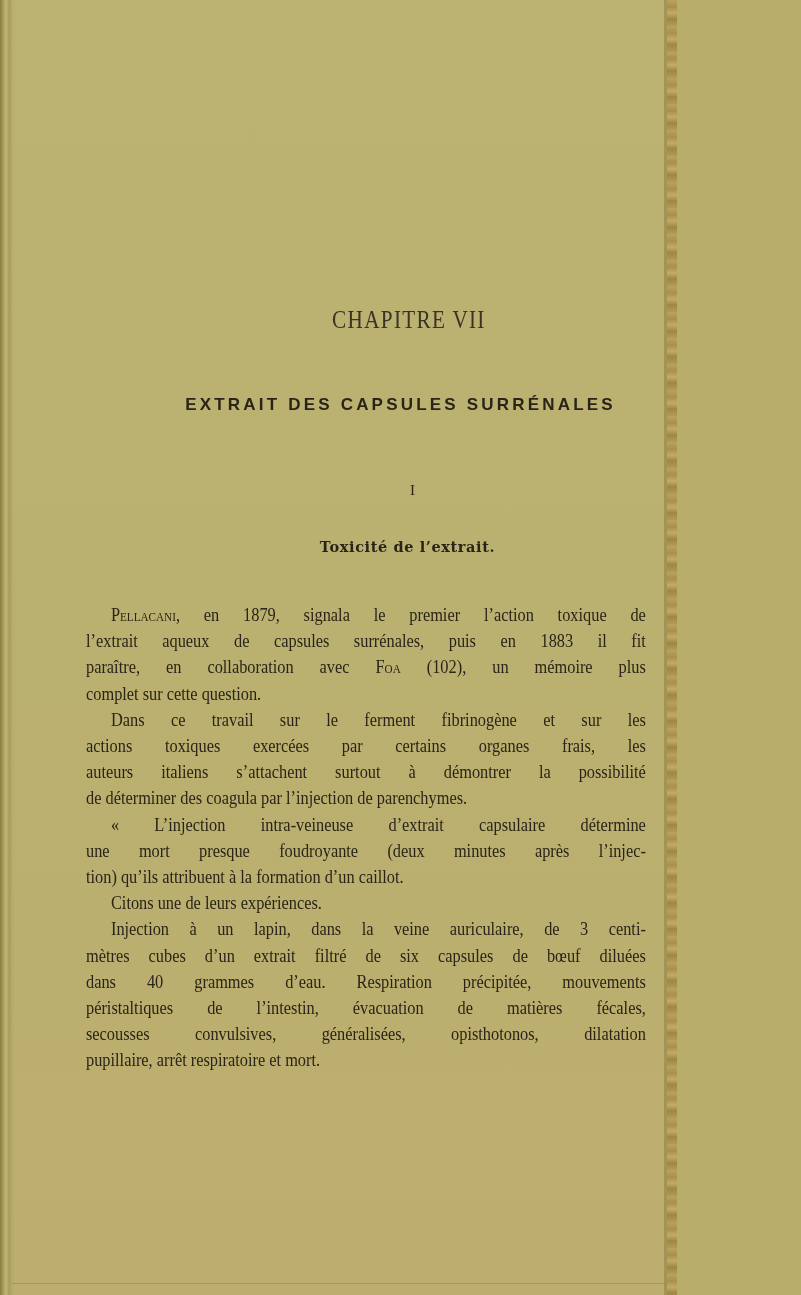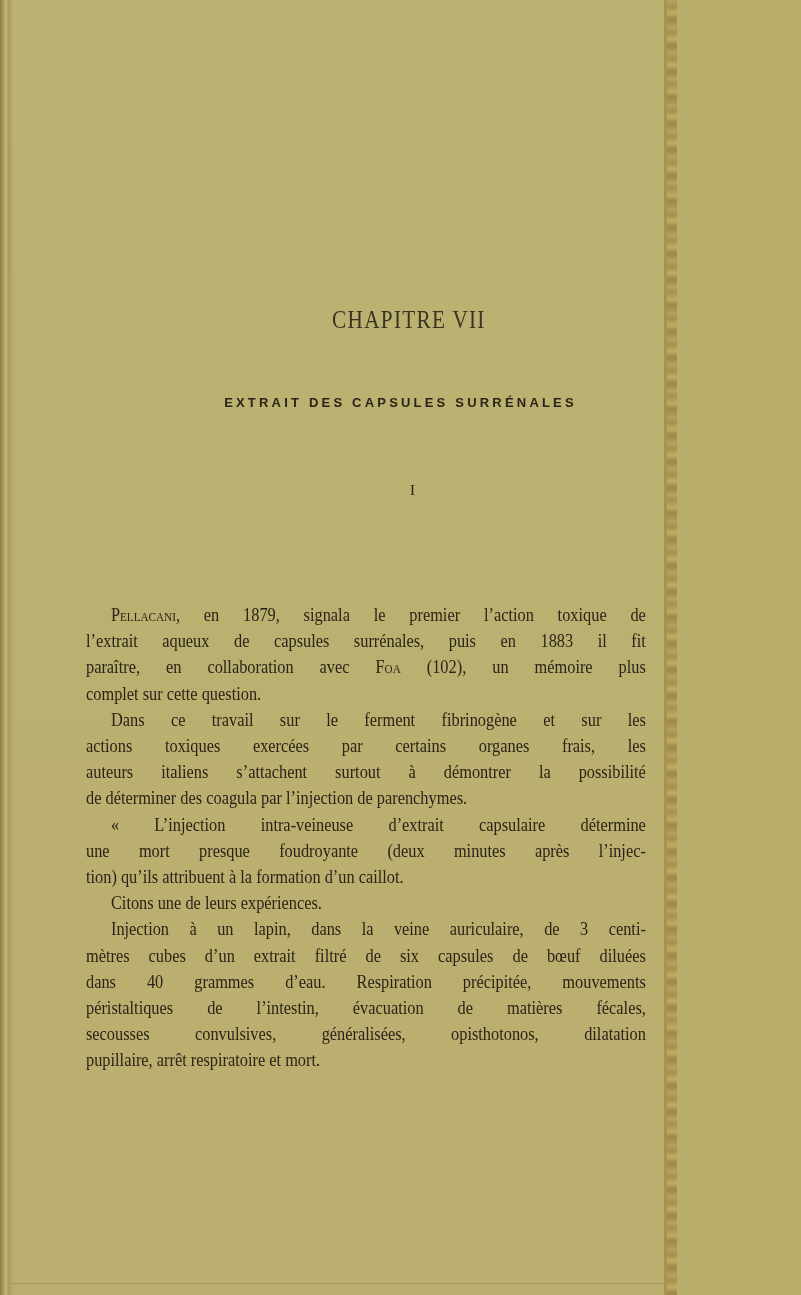--- a/index.html
+++ b/index.html
@@ -61,21 +61,21 @@
       transform: scaleX(0.85);
       transform-origin: 57% 50%;
     }
     .section-title {
       position: absolute;
       left: 0; width: 801px;
       top: 395px;
       text-align: center;
       font-family: "Liberation Sans", "DejaVu Sans", sans-serif;
       font-weight: bold;
-      font-size: 13px;
+      font-size: 17px;
       letter-spacing: 3.2px;
       color: #2a2418;
       padding-left: 0px;
       box-sizing: border-box;
     }
     .section-number {
       position: absolute;
       left: 0; width: 801px;
       top: 482px;
       text-align: center;
@@ -132,20 +132,21 @@
 <body>
 
 <div class="page">
   <div class="binding-left"></div>
   <div class="edge-right"></div>
   <div class="bottom-line"></div>
 
   <div class="chapter-title">CHAPITRE VII</div>
   <div class="section-title">EXTRAIT DES CAPSULES SURRÉNALES</div>
   <div class="section-number">I</div>
+  <div class="subsection-title">Toxicité de l’extrait.</div>
 
   <div class="body-text">
 
     <span class="line indent"><span class="smallcaps">Pellacani</span><span>, en 1879, signala le premier l’action toxique de</span></span>
     <span class="line">l’extrait aqueux  de capsules  surrénales, puis en 1883 il fit</span>
     <span class="line"><span>paraître, en collaboration avec </span><span class="smallcaps">Foa</span><span> (102), un mémoire plus</span></span>
     <span class="line last">complet sur cette question.</span>
 
     <span class="line indent">Dans ce travail sur le ferment fibrinogène et sur les</span>
     <span class="line">actions toxiques exercées par certains organes frais, les</span>

